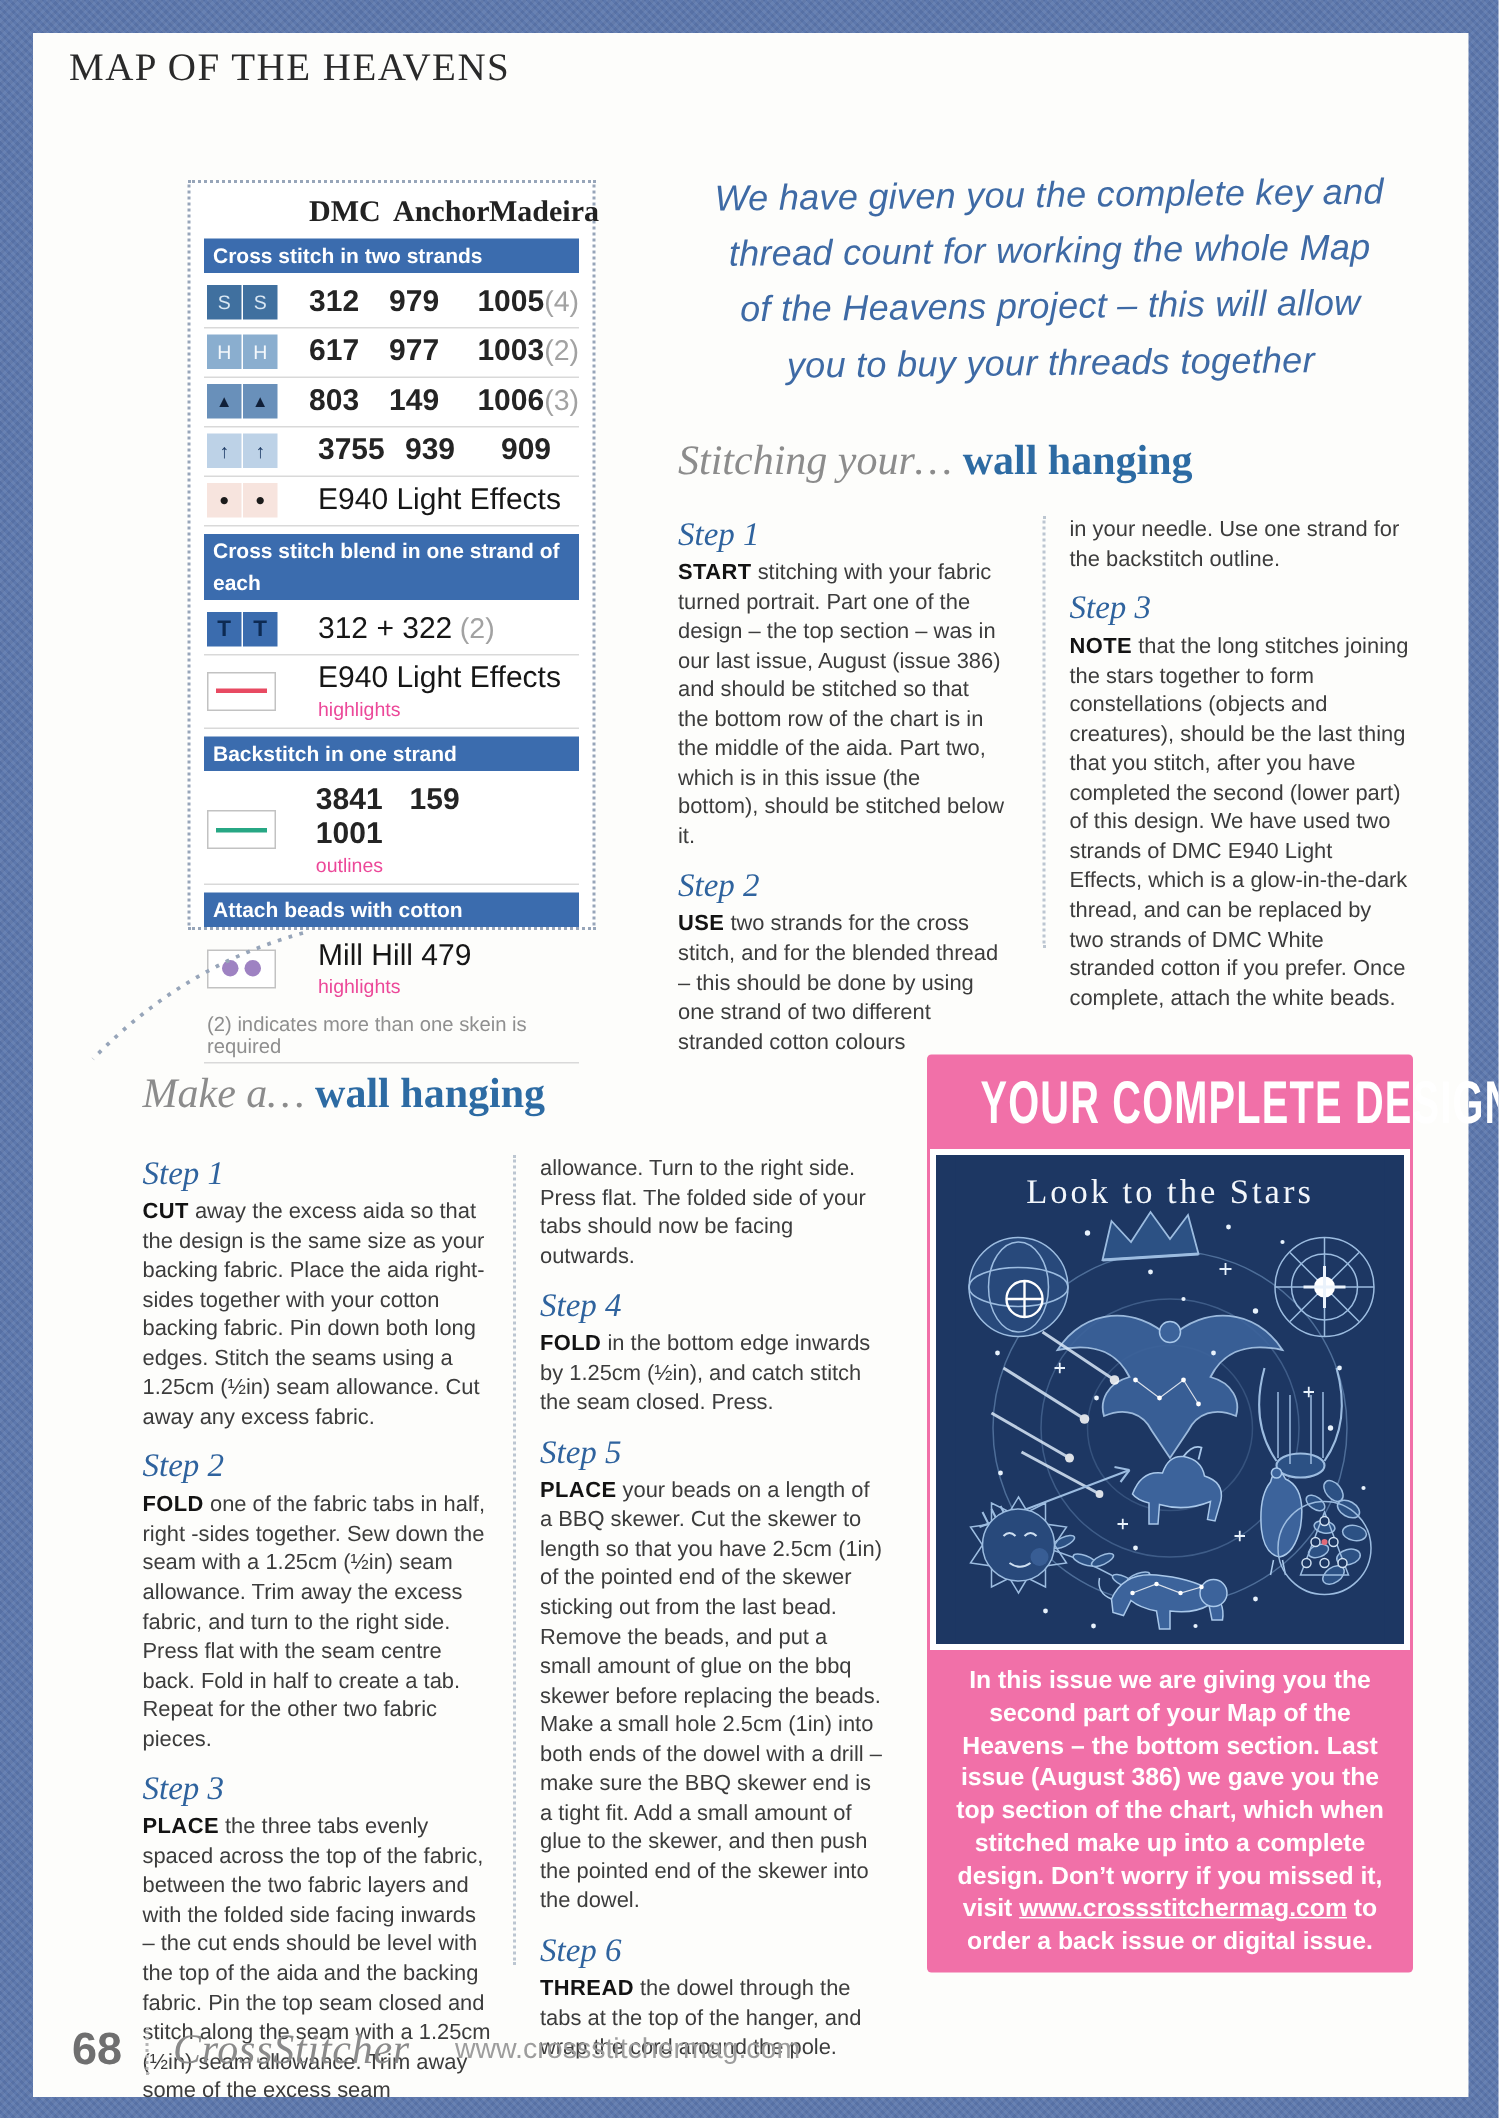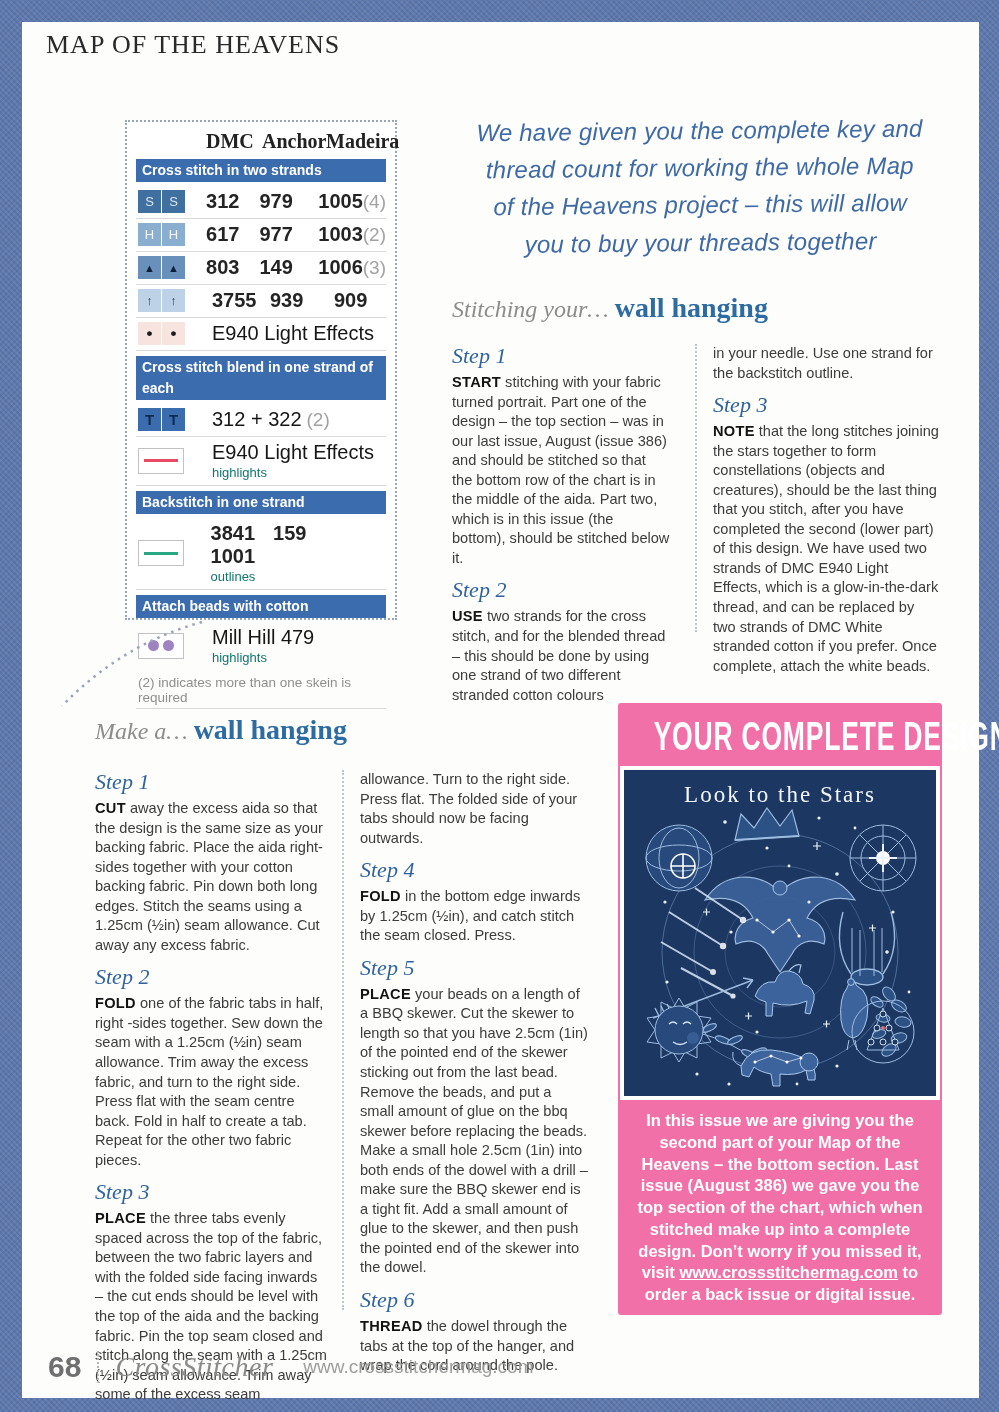--- a/index.html
+++ b/index.html
@@ -47,37 +47,37 @@
   .sym-tri  { background: #6990ba; color: #101f38; font-size: 11px; }
   .sym-arr  { background: #bdd2e7; color: #1d3b66; font-weight: bold; }
   .sym-dot  { background: #f7e4de; color: #1b1b1b; font-size: 17px; font-weight: bold; }
   .sym-t    { background: #3b6cae; color: #0d2a52; font-weight: bold; font-size: 15px; }
 
   .num { width: 58px; font-size: 20px; font-weight: bold; color: #242424; }
   .num2 { width: 64px; font-size: 20px; font-weight: bold; color: #242424; }
   .num3 { width: 48px; font-size: 20px; font-weight: bold; color: #242424; }
   .count { font-size: 19px; color: #a2a2a2; }
   .key-name { font-size: 20px; color: #161616; }
-  .key-note { font-size: 13px; color: #0f766e; margin-top: 1px; }
+  .key-note { font-size: 13px; color: #ec4899; margin-top: 1px; }
   .line-box { width: 46px; height: 26px; border: 1px solid #c2c2c2; background: #fff; display: flex; align-items: center; justify-content: center; }
   .line-red  { width: 34px; height: 3px; background: #e84a62; }
   .line-teal { width: 34px; height: 3px; background: #27a784; }
   .bead { width: 11px; height: 11px; border-radius: 50%; background: #9e82c2; margin: 0 2px; }
   .key-footnote { font-size: 13.5px; color: #8f8f8f; padding: 5px 2px 3px 2px; border-bottom: 1px solid #d9d9d9; }
 
   
   .quote {
     position: absolute; left: 408px; top: 90px; width: 540px;
     text-align: center; font-style: italic; font-size: 24px; line-height: 1.55;
     color: #3e6aa5; transform: rotate(-0.6deg); letter-spacing: .2px;
   }
 
   
   .sec-title { position: absolute; white-space: nowrap; }
-  .sec-prefix { font-family: "Liberation Serif", serif; font-style: italic; font-size: 24px; color: #8c8c8c; }
+  .sec-prefix { font-family: "Liberation Serif", serif; font-style: italic; font-size: 28px; color: #8c8c8c; }
   .sec-hl { font-family: "Liberation Serif", serif; font-weight: bold; font-size: 28px; color: #2d6ba3; }
 
   .col { position: absolute; }
   .step-title { font-family: "Liberation Serif", serif; font-style: italic; font-size: 22px; color: #2f639e; margin: 9px 0 4px 0; }
   .body { font-size: 14.6px; line-height: 1.34; color: #3c3c3c; margin-bottom: 6px; }
   .lead { font-weight: bold; color: #131313; letter-spacing: .3px; }
   .vdiv { position: absolute; border-left: 2px dotted #bcc6d1; width: 0; }
 
   
   .panel {

